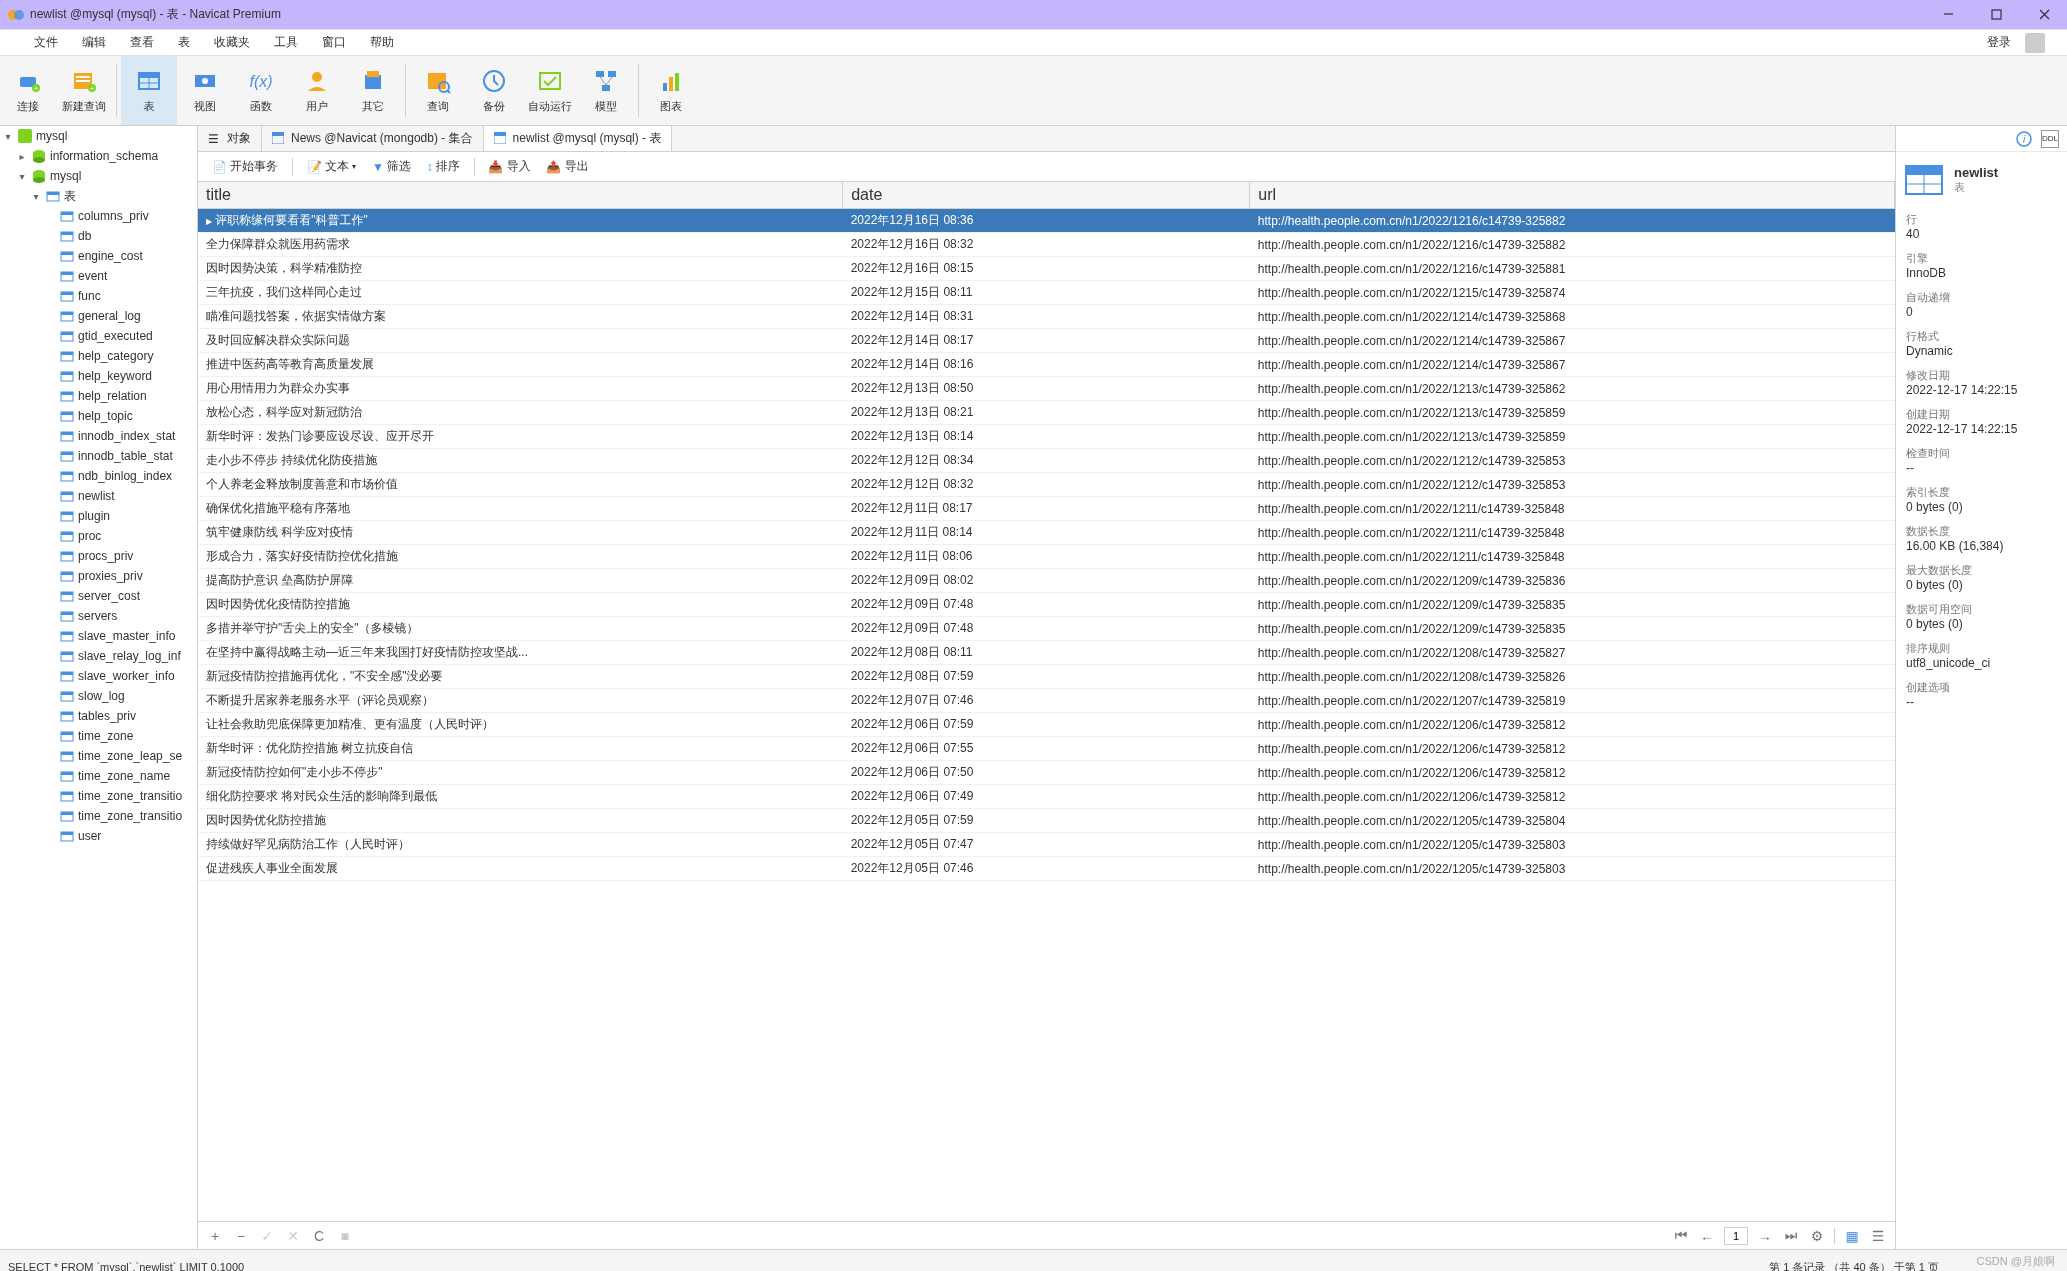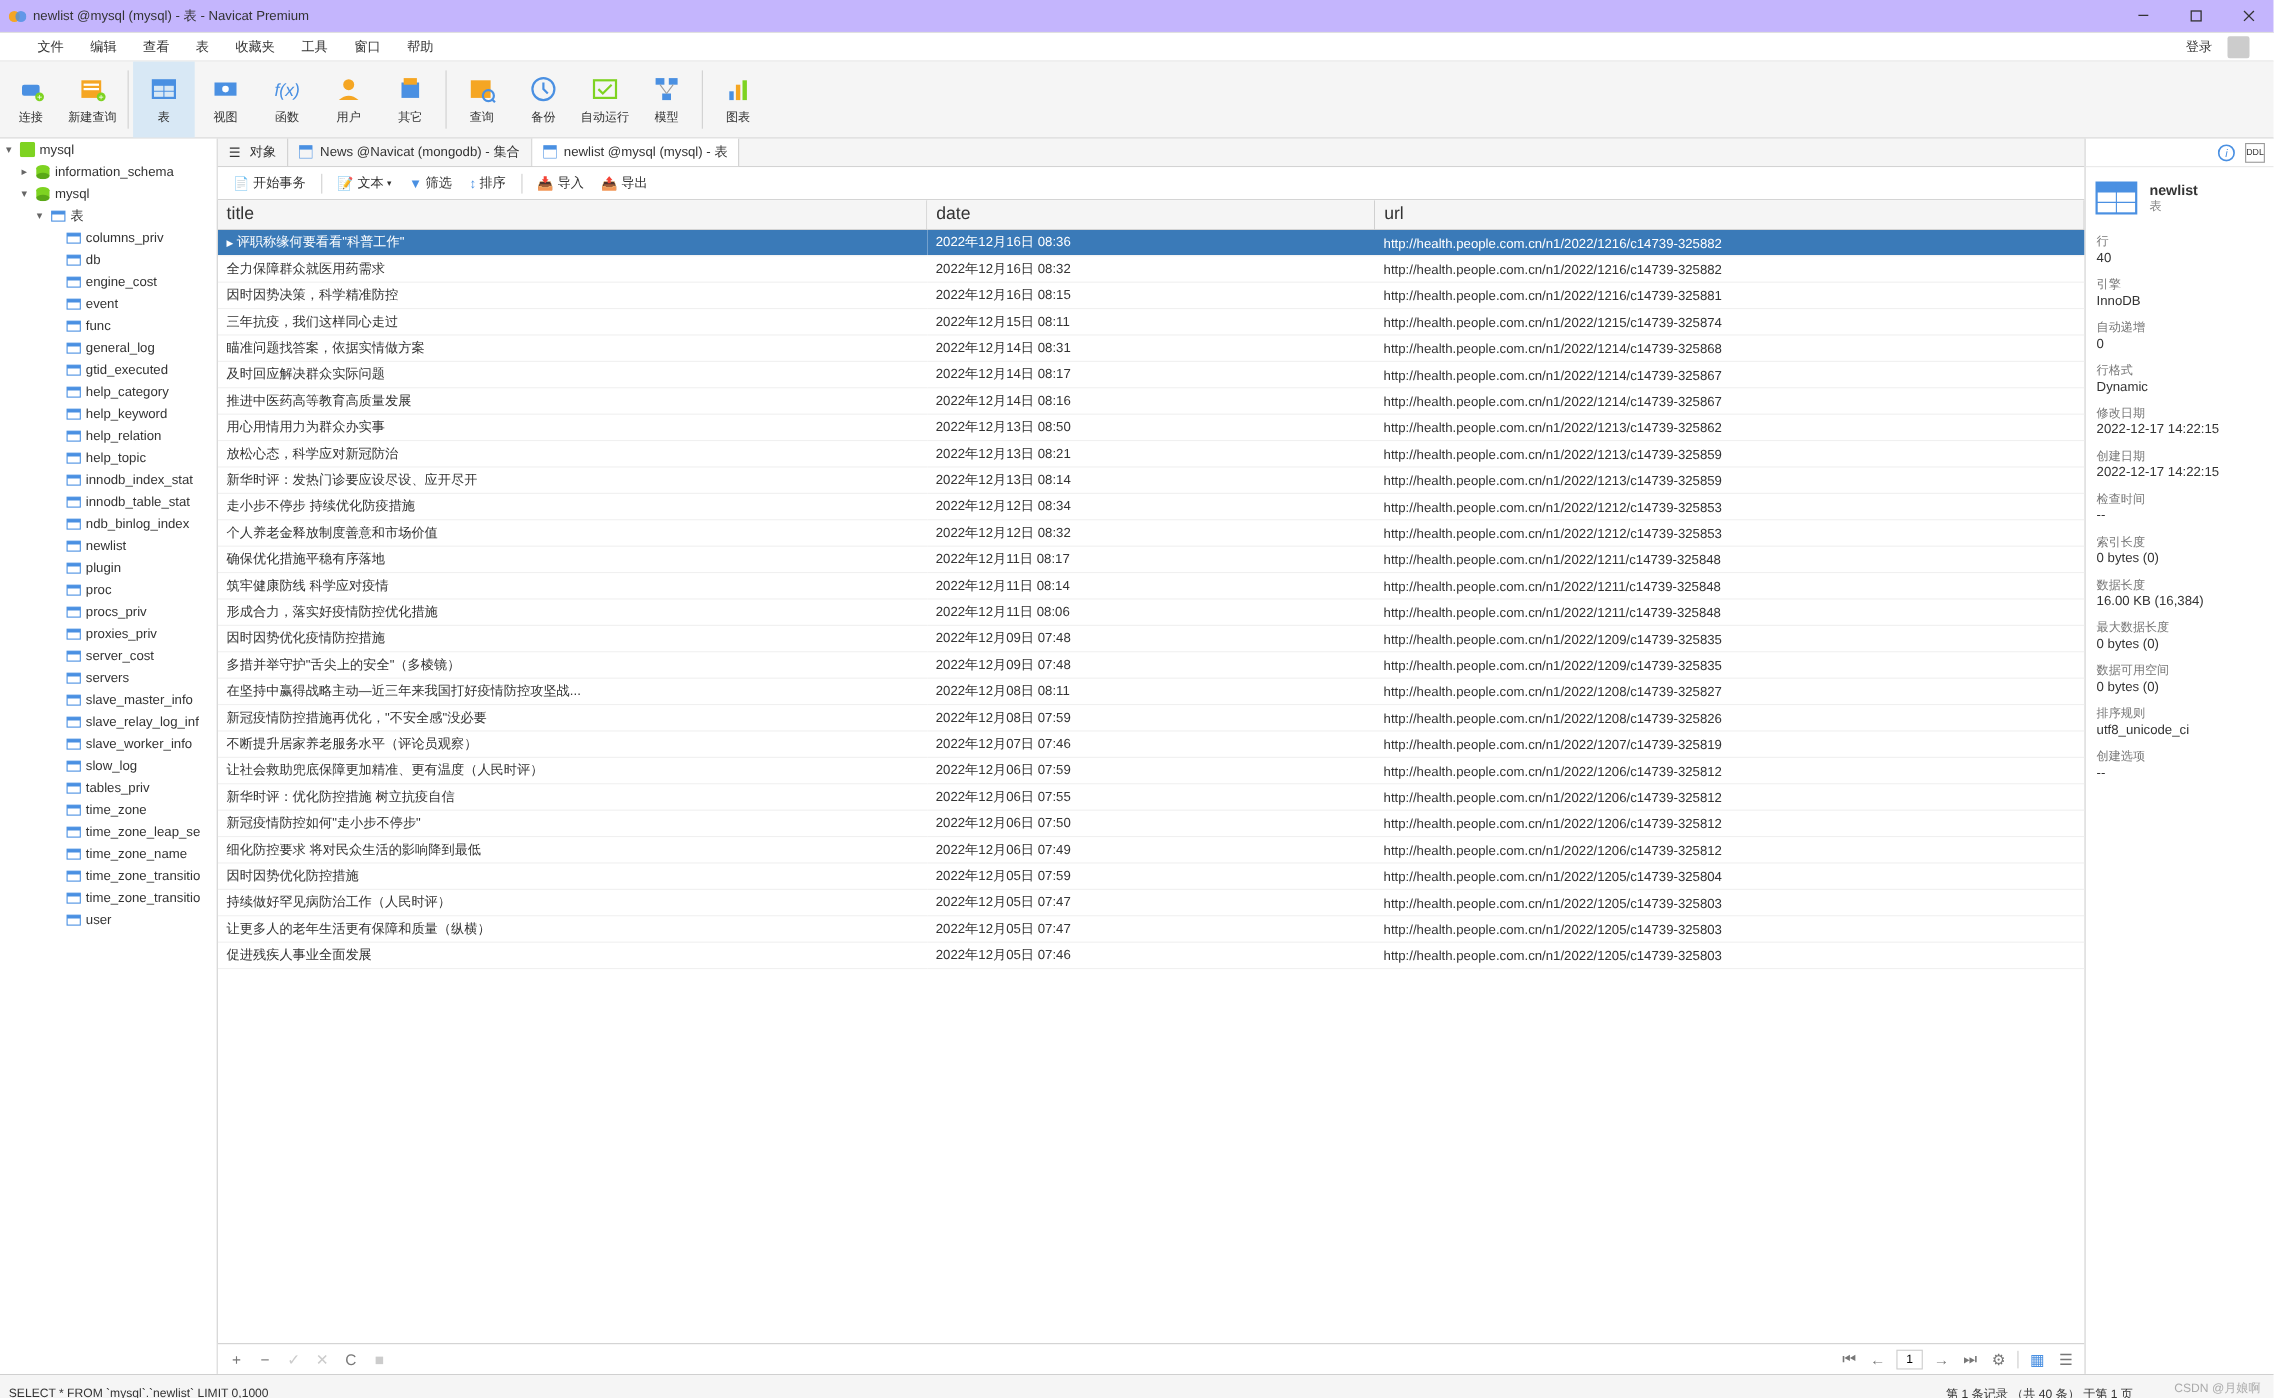--- a/index.html
+++ b/index.html
@@ -751,20 +751,25 @@
               <td>筑牢健康防线 科学应对疫情</td>
               <td>2022年12月11日 08:14</td>
               <td>http://health.people.com.cn/n1/2022/1211/c14739-325848</td>
             </tr>
             <tr>
               <td>形成合力，落实好疫情防控优化措施</td>
               <td>2022年12月11日 08:06</td>
               <td>http://health.people.com.cn/n1/2022/1211/c14739-325848</td>
             </tr>
             <tr>
+              <td>提高防护意识 垒高防护屏障</td>
+              <td>2022年12月09日 08:02</td>
+              <td>http://health.people.com.cn/n1/2022/1209/c14739-325836</td>
+            </tr>
+            <tr>
               <td>因时因势优化疫情防控措施</td>
               <td>2022年12月09日 07:48</td>
               <td>http://health.people.com.cn/n1/2022/1209/c14739-325835</td>
             </tr>
             <tr>
               <td>多措并举守护"舌尖上的安全"（多棱镜）</td>
               <td>2022年12月09日 07:48</td>
               <td>http://health.people.com.cn/n1/2022/1209/c14739-325835</td>
             </tr>
             <tr>
@@ -802,25 +807,20 @@
               <td>2022年12月06日 07:49</td>
               <td>http://health.people.com.cn/n1/2022/1206/c14739-325812</td>
             </tr>
             <tr>
               <td>因时因势优化防控措施</td>
               <td>2022年12月05日 07:59</td>
               <td>http://health.people.com.cn/n1/2022/1205/c14739-325804</td>
             </tr>
             <tr>
               <td>持续做好罕见病防治工作（人民时评）</td>
-              <td>2022年12月05日 07:47</td>
-              <td>http://health.people.com.cn/n1/2022/1205/c14739-325803</td>
-            </tr>
-            <tr>
-              <td>让更多人的老年生活更有保障和质量（纵横）</td>
               <td>2022年12月05日 07:47</td>
               <td>http://health.people.com.cn/n1/2022/1205/c14739-325803</td>
             </tr>
             <tr>
               <td>促进残疾人事业全面发展</td>
               <td>2022年12月05日 07:46</td>
               <td>http://health.people.com.cn/n1/2022/1205/c14739-325803</td>
             </tr>
           </tbody>
       </table>

